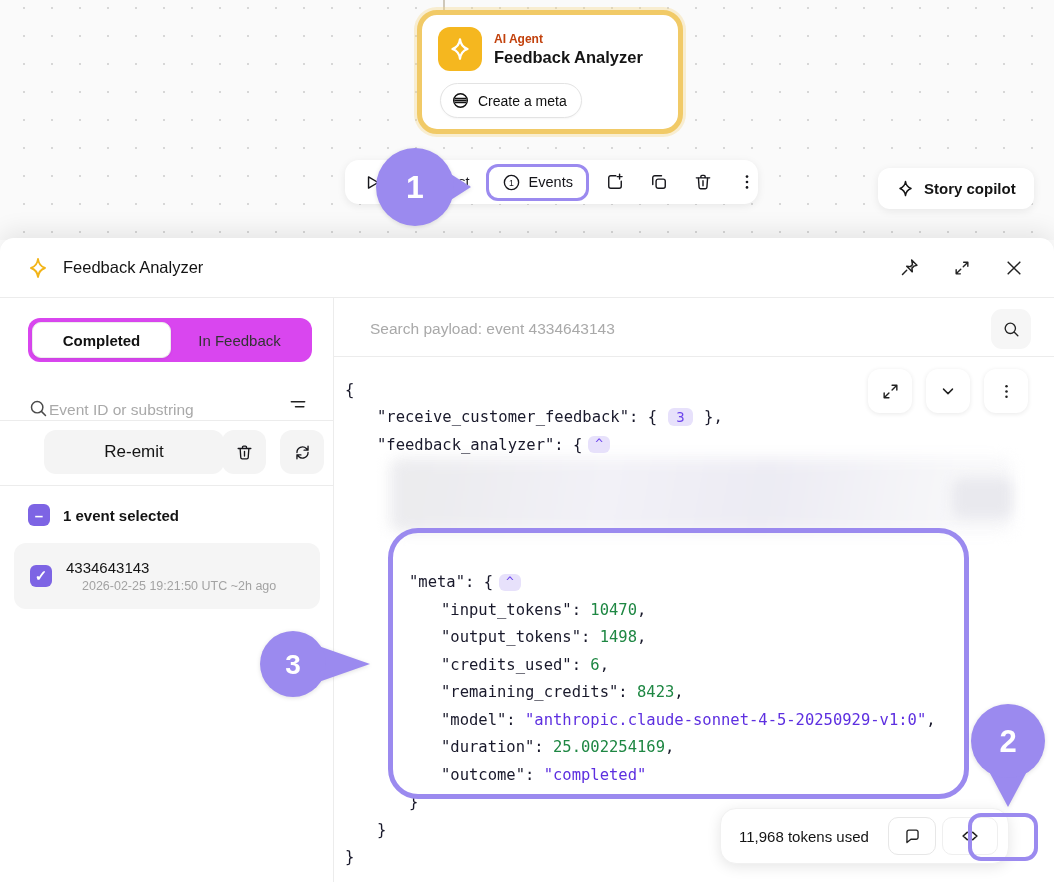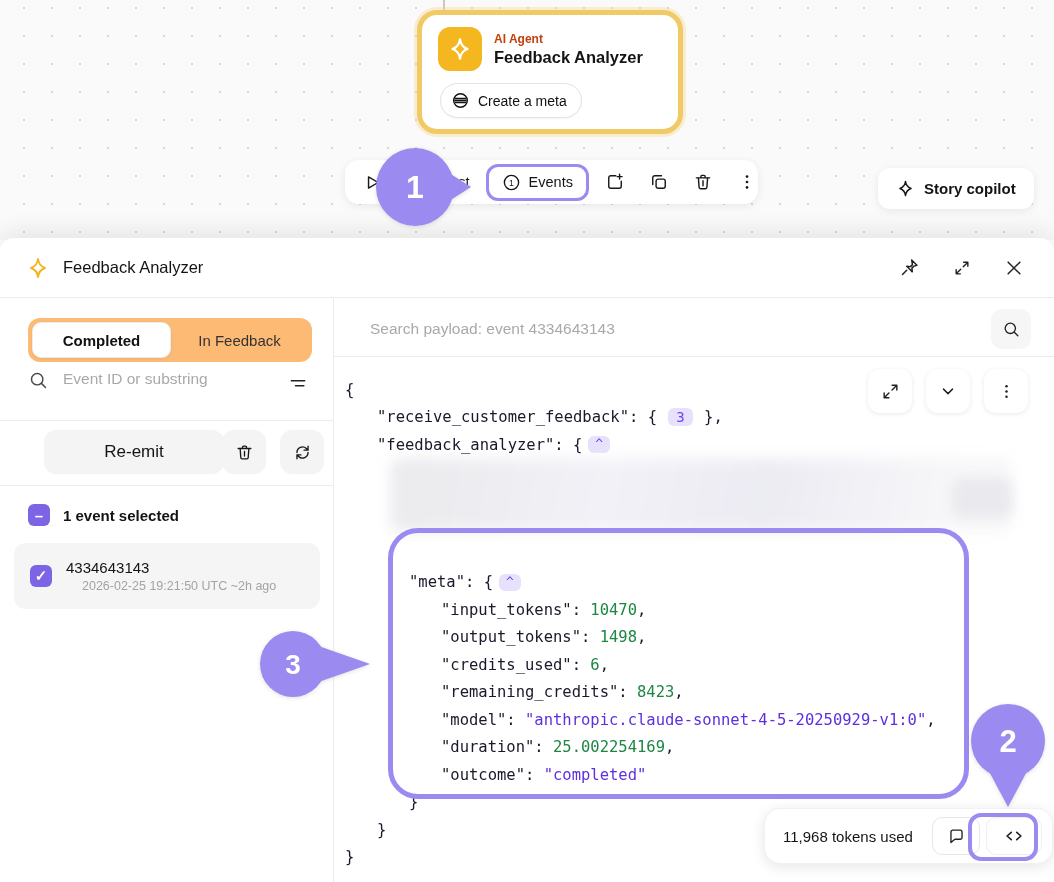--- a/index.html
+++ b/index.html
@@ -49,28 +49,28 @@
     border-radius:14px 14px 0 0; box-shadow:0 -6px 24px rgba(0,0,0,.09); }
   .p-header { position:absolute; left:0; top:0; right:0; height:59px; display:flex; align-items:center;
     padding:0 26px; gap:13px; }
   .p-title { font-size:16.5px; font-weight:500; color:#141414; }
   .p-header-actions { margin-left:auto; display:flex; align-items:center; gap:24px; }
   .icon-plain { background:none; border:none; padding:4px; cursor:pointer; display:flex; }
   .hdiv { position:absolute; height:1px; background:#ececec; }
   .vdiv { position:absolute; left:333px; top:60px; bottom:0; width:1px; background:#ececec; }
 
   
-  .tabs { position:absolute; left:28px; top:80px; width:284px; height:44px; background:#fdba74;
+  .tabs { position:absolute; left:28px; top:80px; width:284px; height:44px; background:#d946ef;
     border-radius:12px; display:flex; padding:4px; }
   .tab { flex:1; display:flex; align-items:center; justify-content:center; font-size:15px;
     color:#333; border:none; background:transparent; border-radius:9px; cursor:pointer; font-family:inherit; }
   .tab.active { background:#fff; font-weight:700; color:#111; border:1px solid #ececec;
     box-shadow:0 1px 3px rgba(0,0,0,.07); }
-  .search-row { position:absolute; left:28px; top:132px; width:284px; height:40px;
-    display:flex; align-items:flex-start; gap:14px; }
+  .search-row { position:absolute; left:28px; top:141px; width:284px; height:40px;
+    display:flex; align-items:flex-end; }
   .search-input { border:none; outline:none; flex:1; font-size:15.5px; color:#222; font-family:inherit; }
   .search-input::placeholder { color:#a9a9a9; }
   .btn-gray { background:#f4f4f4; border:none; border-radius:12px; cursor:pointer;
     display:flex; align-items:center; justify-content:center; font-family:inherit; }
   .reemit { position:absolute; left:44px; top:192px; width:180px; height:44px; font-size:17px; color:#141414; }
   .sq-btn { position:absolute; top:192px; width:44px; height:44px; }
   .sel-row { position:absolute; left:28px; top:266px; display:flex; align-items:center; gap:13px; }
   .sel-label { font-size:15px; font-weight:600; color:#141414; }
   .checkbox { width:22px; height:22px; border-radius:6px; background:#7D64E4; color:#fff;
     display:flex; align-items:center; justify-content:center; font-size:15px; font-weight:700; flex:0 0 auto; }
@@ -104,21 +104,21 @@
     background:linear-gradient(100deg,#ebebee 5%,#f2f1f7 35%,#ecebf3 60%,#f7f7f9 90%);
     filter:blur(7px); opacity:.95; }
   .blur-blob { position:absolute; left:952px; top:240px; width:60px; height:40px; border-radius:10px;
     background:#e9e9ee; filter:blur(6px); }
 
   .ring3 { position:absolute; left:388px; top:290px; width:581px; height:271px;
     border:5px solid #9B8AEF; border-radius:30px; pointer-events:none; }
   .ring2 { position:absolute; left:968px; top:575px; width:70px; height:48px;
     border:4px solid #9B8AEF; border-radius:13px; pointer-events:none; }
 
-  .tokens-pill { position:absolute; left:764px; top:570px; width:289px; height:56px; background:#fff;
+  .tokens-pill { position:absolute; left:720px; top:570px; width:289px; height:56px; background:#fff;
     border-radius:16px; box-shadow:0 3px 14px rgba(0,0,0,.10); border:1px solid #f1f1f1;
     display:flex; align-items:center; padding:0 10px 0 18px; gap:6px; }
   .tokens-text { font-size:15px; color:#141414; flex:1; }
   .pill-btn { width:48px; height:38px; background:#fff; border:1px solid #e7e7e7; border-radius:10px;
     display:flex; align-items:center; justify-content:center; cursor:pointer; }
   .pill-btn.code-btn { width:56px; border-color:#efefef; }
 
   .balloon { position:absolute; filter:drop-shadow(0 1px 2px rgba(0,0,0,.12)); }
   .balloon text { font-family:"Liberation Sans", sans-serif; font-weight:700; fill:#fff; }
 

